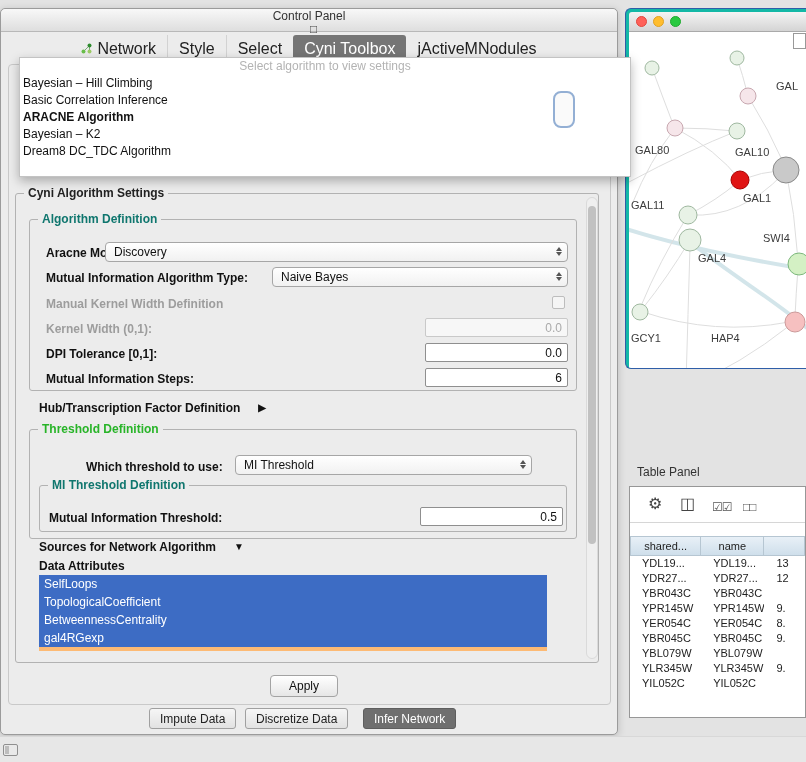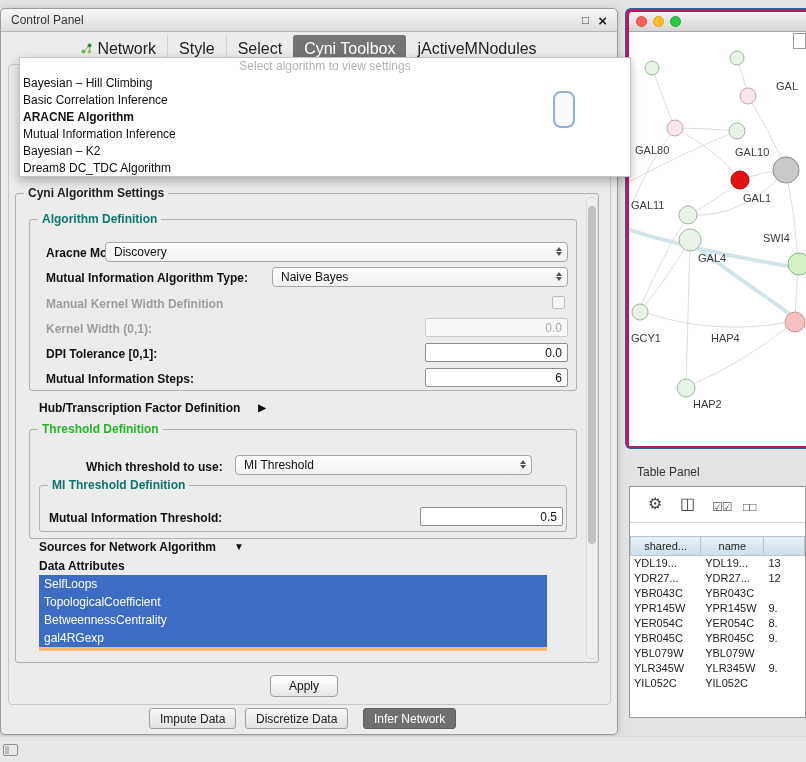--- a/index.html
+++ b/index.html
@@ -13,21 +13,21 @@
 
   
   .cp {
     position:absolute; left:0; top:8px; width:618px; height:727px;
     background:#ececec; border:1px solid #9b9b9b; border-radius:5px;
     box-shadow:0 2px 8px rgba(0,0,0,.18);
   }
   .titlebar {
     height:23px; background:linear-gradient(#f8f8f8,#dedede);
     border-bottom:1px solid #b8b8b8; border-radius:5px 5px 0 0;
-    display:flex; align-items:center; padding:0 10px; font-size:12px; color:#333;
+    display:flex; align-items:center; padding:0 10px; font-size:12px; color:#333;flex-direction:column;
   }
   .titlebar .sp { flex:1; }
   .tb-btn { font-size:12px; color:#444; margin-left:9px; cursor:default; line-height:1; }
   .tb-btn.close { font-weight:bold; font-size:15px; color:#222; }
 
   .tabbar {
     position:absolute; left:0; top:26px; width:100%; height:27px;
     display:flex; justify-content:center; align-items:stretch;
   }
   .tab {
@@ -114,22 +114,22 @@
   .popup-placeholder { height:17px; line-height:17px; text-align:center; color:#b3b3b3; font-size:12px; }
   .popup-item { height:17px; line-height:17px; padding-left:3px; font-size:12px; color:#111; white-space:nowrap; }
   .popup-item.sel { font-weight:bold; }
   .popup-deco {
     position:absolute; left:552px; top:82px; width:22px; height:37px;
     border:2px solid #93afd4; border-radius:8px; z-index:65; background:rgba(240,240,240,.35);
   }
 
   
   .net-win {
-    position:absolute; left:625px; top:8px; width:181px; height:441px;
-    background:#be185d; border:1px solid #2f5ea8; border-right:none;
+    position:absolute; left:625px; top:8px; width:181px; height:361px;
+    background:#14b8a6; border:1px solid #2f5ea8; border-right:none;
     border-radius:6px 0 0 6px; padding:3px 0 3px 3px; overflow:hidden;
   }
   .net-titlebar {
     height:20px; background:linear-gradient(#f4f4f4,#d4d4d4);
     border-bottom:1px solid #aaa; display:flex; align-items:center; padding-left:7px; gap:6px;
     border-radius:3px 0 0 0;
   }
   .tl { width:11px; height:11px; border-radius:50%; }
   .tl.red    { background:#ff6159; border:1px solid #e2463d; }
   .tl.yellow { background:#ffbd2e; border:1px solid #e0a123; }
@@ -147,21 +147,21 @@
   .tp-icon { position:absolute; top:8px; font-size:16px; color:#444; line-height:18px; }
   .tp-icon.pair { font-size:12px; letter-spacing:-1px; top:11px; color:#555; }
   .tp-head { display:flex; height:20px; }
   .tp-hcell {
     background:linear-gradient(#e8f0f7,#cfdfeb); border:1px solid #b6c6d2; border-left:none;
     font-size:11px; color:#222; text-align:center; line-height:18px; overflow:hidden; white-space:nowrap;
   }
   .tp-hcell:first-child { border-left:1px solid #b6c6d2; }
   .c1 { width:72px; } .c2 { width:64px; } .c3 { width:41px; }
   .tp-row { display:flex; height:15px; }
-  .tp-cell { font-size:11px; line-height:15px; padding-left:4px; color:#222; overflow:hidden; white-space:nowrap; }
+  .tp-cell { font-size:11px; line-height:15px; padding-left:12px; color:#222; overflow:hidden; white-space:nowrap; }
 
   .mini-icon {
     position:absolute; left:3px; top:744px; width:15px; height:12px;
     border:1px solid #8f8f8f; border-radius:2px; background:#e9e9e9;
   }
   .mini-icon::after { content:""; position:absolute; left:1px; top:1px; width:4px; height:8px; background:#bdbdbd; }
   .bottom-strip { position:absolute; left:0; top:736px; width:806px; height:26px; background:#e7e7e7; border-top:1px solid #d8d8d8; }
 </style>
 </head>
 <body>
@@ -286,21 +286,20 @@
 
   <div class="btab" style="left:148px;">Impute Data</div>
   <div class="btab" style="left:244px;">Discretize Data</div>
   <div class="btab active" style="left:362px;">Infer Network</div>
 
   <div class="popup">
     <div class="popup-placeholder">Select algorithm to view settings</div>
     <div class="popup-item">Bayesian – Hill Climbing</div>
     <div class="popup-item">Basic Correlation Inference</div>
     <div class="popup-item sel">ARACNE Algorithm</div>
-    <div class="popup-item">Mutual Information Inference</div>
     <div class="popup-item">Bayesian – K2</div>
     <div class="popup-item">Dream8 DC_TDC Algorithm</div>
   </div>
   <div class="popup-deco"></div>
 
 </div>
 
 <div class="net-win">
   <div class="net-titlebar">
     <span class="tl red"></span>

